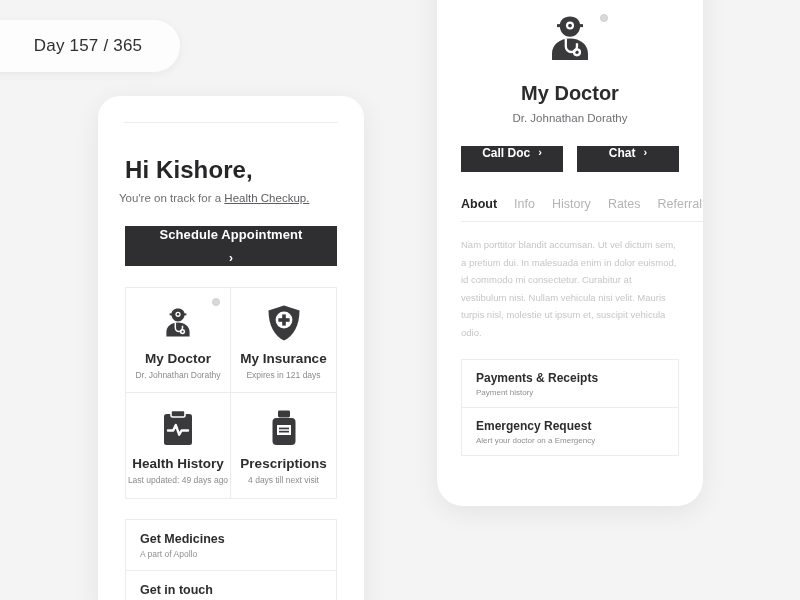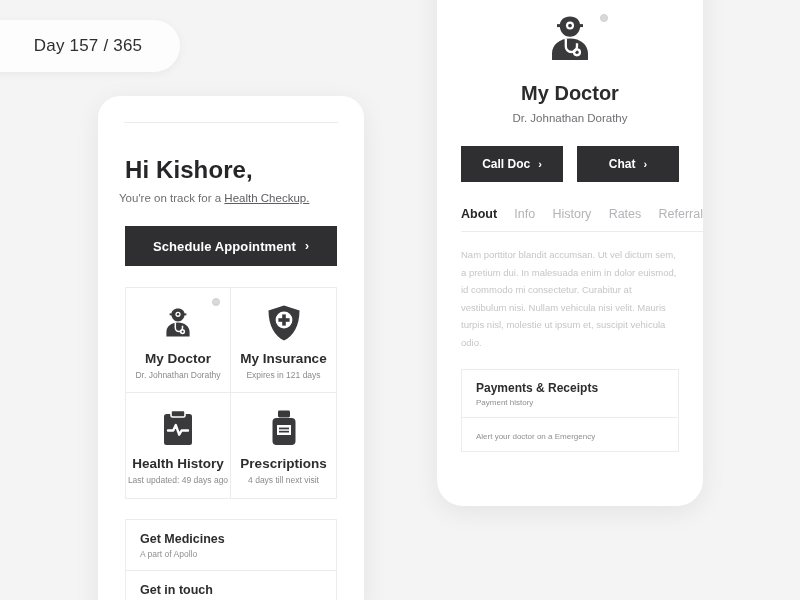--- a/index.html
+++ b/index.html
@@ -99,20 +99,21 @@
 
   .cta-button {
     margin: 22px 27px 0 27px;
     height: 40px;
     background: #2f2f31;
     display: flex;
     align-items: center;
     justify-content: center;
     gap: 9px;
     cursor: pointer;
+    flex-direction: column;
   }
   .cta-button .cta-label {
     color: #ffffff;
     font-size: 13px;
     font-weight: bold;
     letter-spacing: 0.1px;
   }
   .cta-button .chev {
     color: #ffffff;
     font-size: 12px;
@@ -228,44 +229,42 @@
     color: #6f6f74;
   }
 
   .action-row {
     display: flex;
     gap: 14px;
     margin: 22px 24px 0 24px;
   }
   .action-btn {
     flex: 1;
-    height: 36px;
+    height: 26px;
     background: #2f2f31;
     display: flex;
-    align-items: center;
     justify-content: center;
     gap: 8px;
     cursor: pointer;
   }
   .action-btn .act-label {
     color: #fff;
     font-size: 12px;
     font-weight: bold;
   }
   .action-btn .chev { color: #fff; font-size: 11px; font-weight: bold; }
 
   .tab-row {
     display: flex;
     align-items: baseline;
     gap: 17px;
     margin: 25px 0 0 24px;
     padding-bottom: 10px;
     border-bottom: 1px solid #ececec;
     margin-right: 0;
-    justify-content: space-between;
   }
   .tab {
     font-size: 12.5px;
     color: #b4b4b8;
     white-space: nowrap;
     cursor: pointer;
   }
   .tab.active {
     color: #262628;
     font-weight: bold;
@@ -437,19 +436,20 @@
       </div>
 
       <div class="body-text">Nam porttitor blandit accumsan. Ut vel dictum sem, a pretium dui. In malesuada enim in dolor euismod, id commodo mi consectetur. Curabitur at vestibulum nisi. Nullam vehicula nisi velit. Mauris turpis nisl, molestie ut ipsum et, suscipit vehicula odio.</div>
 
       <div class="right-list">
         <div class="list-row">
           <div class="row-title">Payments &amp; Receipts</div>
           <div class="row-sub">Payment history</div>
         </div>
         <div class="list-row">
+          <div class="row-title">Emergency Request</div>
           <div class="row-sub">Alert your doctor on a Emergency</div>
         </div>
       </div>
 
     </div>
   </div>
 </div>
 
 </body></html>

